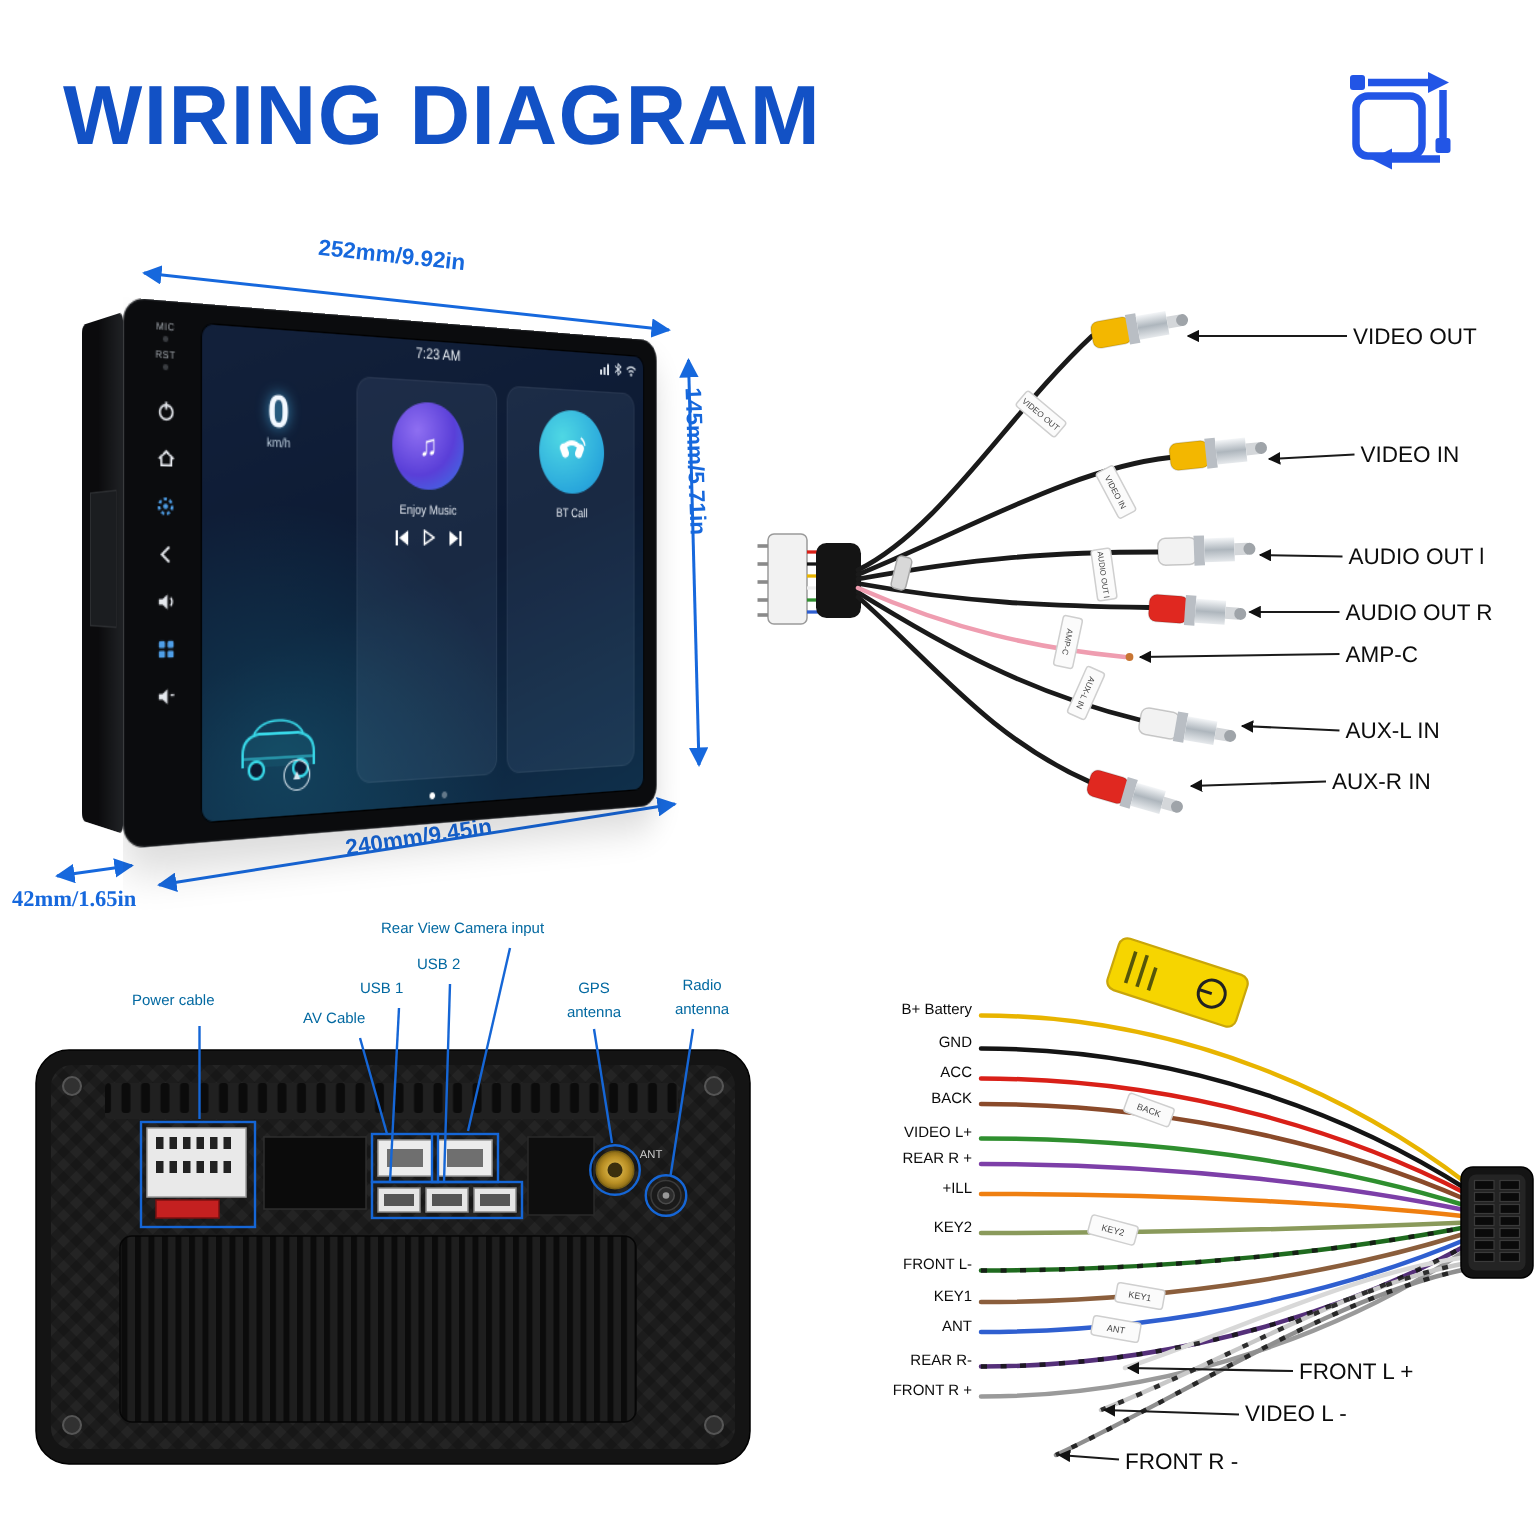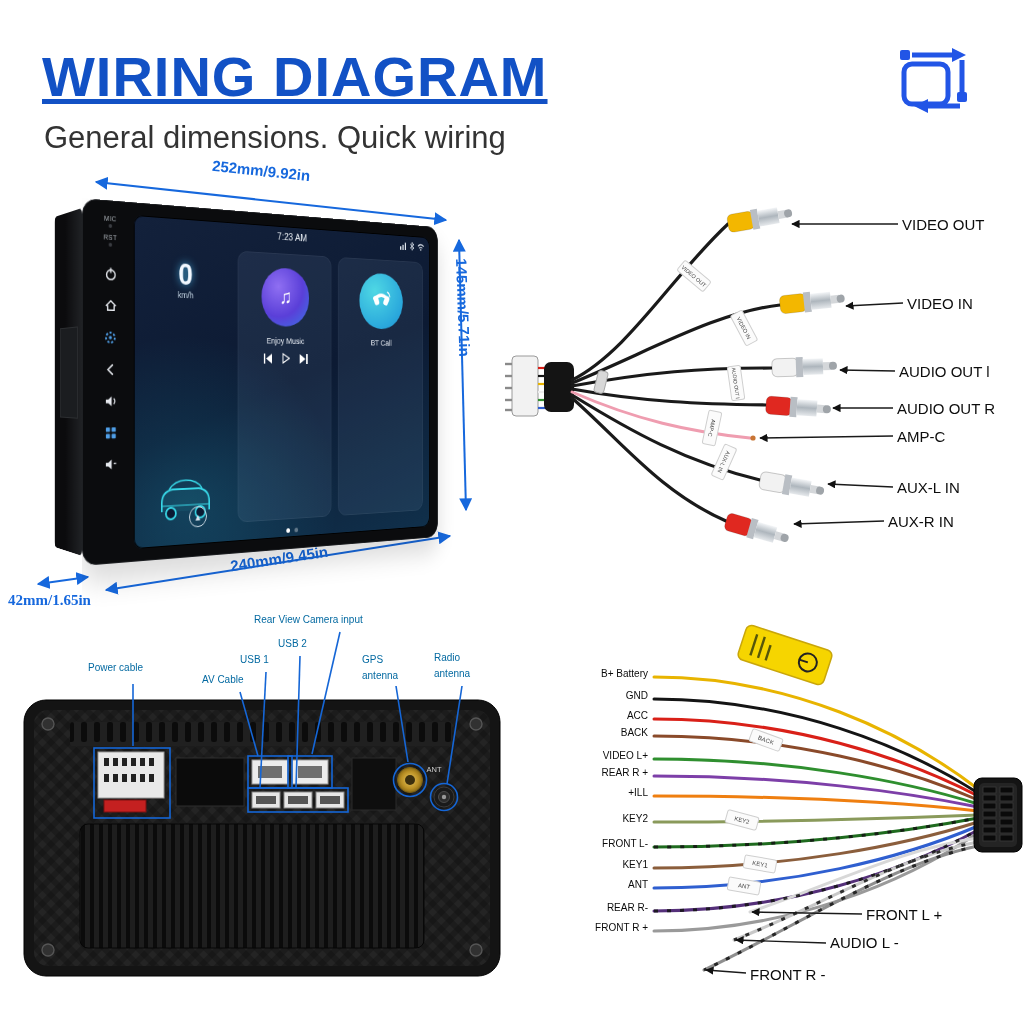--- a/index.html
+++ b/index.html
@@ -1,21 +1,21 @@
 <!DOCTYPE html>
 <html><head>
 <meta charset="utf-8">
 <style>
   html,body{margin:0;padding:0;background:#fff;}
   body{width:1024px;height:1024px;overflow:hidden;font-family:"Liberation Sans",sans-serif;}
   .stage{position:absolute;left:0;top:0;width:1024px;height:1024px;}
   svg.layer{position:absolute;left:0;top:0;}
 
   
-  .title{position:absolute;left:42px;top:44px;font-size:56px;font-weight:800;letter-spacing:1px;color:#1251c5;white-space:nowrap;text-decoration:underline;}
+  .title{position:absolute;left:42px;top:44px;font-size:56px;font-weight:800;letter-spacing:1px;color:#1251c5;white-space:nowrap;}
   .subtitle{position:absolute;left:44px;top:120px;font-size:31px;color:#333;white-space:nowrap;}
   .hdr-icon{position:absolute;left:896px;top:48px;}
 
   
   .dim{position:absolute;color:#1668dd;font-size:15px;font-weight:700;white-space:nowrap;}
   .dim-top{left:212px;top:162px;transform:rotate(6deg);}
   .dim-right{left:470px;top:258px;transform:rotate(88deg);transform-origin:0 0;}
   .dim-bottom{left:230px;top:550px;transform:rotate(-8.5deg);}
   .dim-depth{left:8px;top:592px;font-family:Liberation Serif, serif;}
 
@@ -49,21 +49,21 @@
   .dots{height:16px;display:flex;justify-content:center;gap:6px;align-items:center;flex:0 0 auto;}
   .dot{width:5px;height:5px;border-radius:50%;}
   .dot.on{background:#fff;} .dot.off{background:rgba(255,255,255,.35);}
   .navring{position:absolute;left:66px;bottom:18px;width:20px;height:20px;border:1.5px solid #d9e6ef;border-radius:50%;color:#d9e6ef;font-size:10px;display:flex;align-items:center;justify-content:center;}
 
   
   .rca-label{position:absolute;font-size:15px;color:#0d0d0d;white-space:nowrap;}
 
   
   .blue-label{position:absolute;color:#0369a1;font-size:10px;white-space:nowrap;}
-  .blue-label.center{line-height:16px;}
+  .blue-label.center{text-align:center;line-height:16px;}
 
   
   .hl{position:absolute;right:376px;font-size:10px;color:#0b0b0b;white-space:nowrap;}
   .hl2{position:absolute;font-size:15px;color:#0b0b0b;white-space:nowrap;}
 </style>
 </head>
 <body>
 
 <div class="stage">
 
@@ -361,21 +361,20 @@
 
     <g stroke="#1a1a1a" stroke-width="1.4" fill="none">
       <path d="M752 912 L862 914" marker-start="url(#ldrA)"></path>
       <path d="M736 940 L826 943" marker-start="url(#ldrA)"></path>
       <path d="M706 970 L746 973" marker-start="url(#ldrA)"></path>
     </g>
   </g>
 </svg>
 
 <div class="title">WIRING DIAGRAM</div>
-<div class="subtitle">General dimensions. Quick wiring</div>
 <svg class="hdr-icon" width="80" height="66" viewBox="0 0 80 66">
   <rect x="8" y="16" width="44" height="40" rx="8" fill="none" stroke="#2255e6" stroke-width="5"></rect>
   <rect x="4" y="2" width="10" height="10" rx="2" fill="#2255e6"></rect>
   <path d="M16 7 H58" stroke="#2255e6" stroke-width="5" fill="none"></path>
   <path d="M56 0 L70 7 L56 14 z" fill="#2255e6"></path>
   <path d="M66 12 V46" stroke="#2255e6" stroke-width="5" fill="none"></path>
   <rect x="61" y="44" width="10" height="10" rx="2" fill="#2255e6"></rect>
   <path d="M64 58 H30" stroke="#2255e6" stroke-width="5" fill="none"></path>
   <path d="M32 51 L18 58 L32 65 z" fill="#2255e6"></path>
 </svg>
@@ -525,16 +524,16 @@
 <div class="hl" style="top:750px">VIDEO L+</div>
 <div class="hl" style="top:767px">REAR R +</div>
 <div class="hl" style="top:787px">+ILL</div>
 <div class="hl" style="top:813px">KEY2</div>
 <div class="hl" style="top:838px">FRONT L-</div>
 <div class="hl" style="top:859px">KEY1</div>
 <div class="hl" style="top:879px">ANT</div>
 <div class="hl" style="top:902px">REAR R-</div>
 <div class="hl" style="top:922px">FRONT R +</div>
 <div class="hl2" style="left:866px;top:906px">FRONT L +</div>
-<div class="hl2" style="left:830px;top:934px">AUDIO L -</div>
+<div class="hl2" style="left:830px;top:934px">VIDEO L -</div>
 <div class="hl2" style="left:750px;top:966px">FRONT R -</div>
 
 </div>
 
 </body></html>

